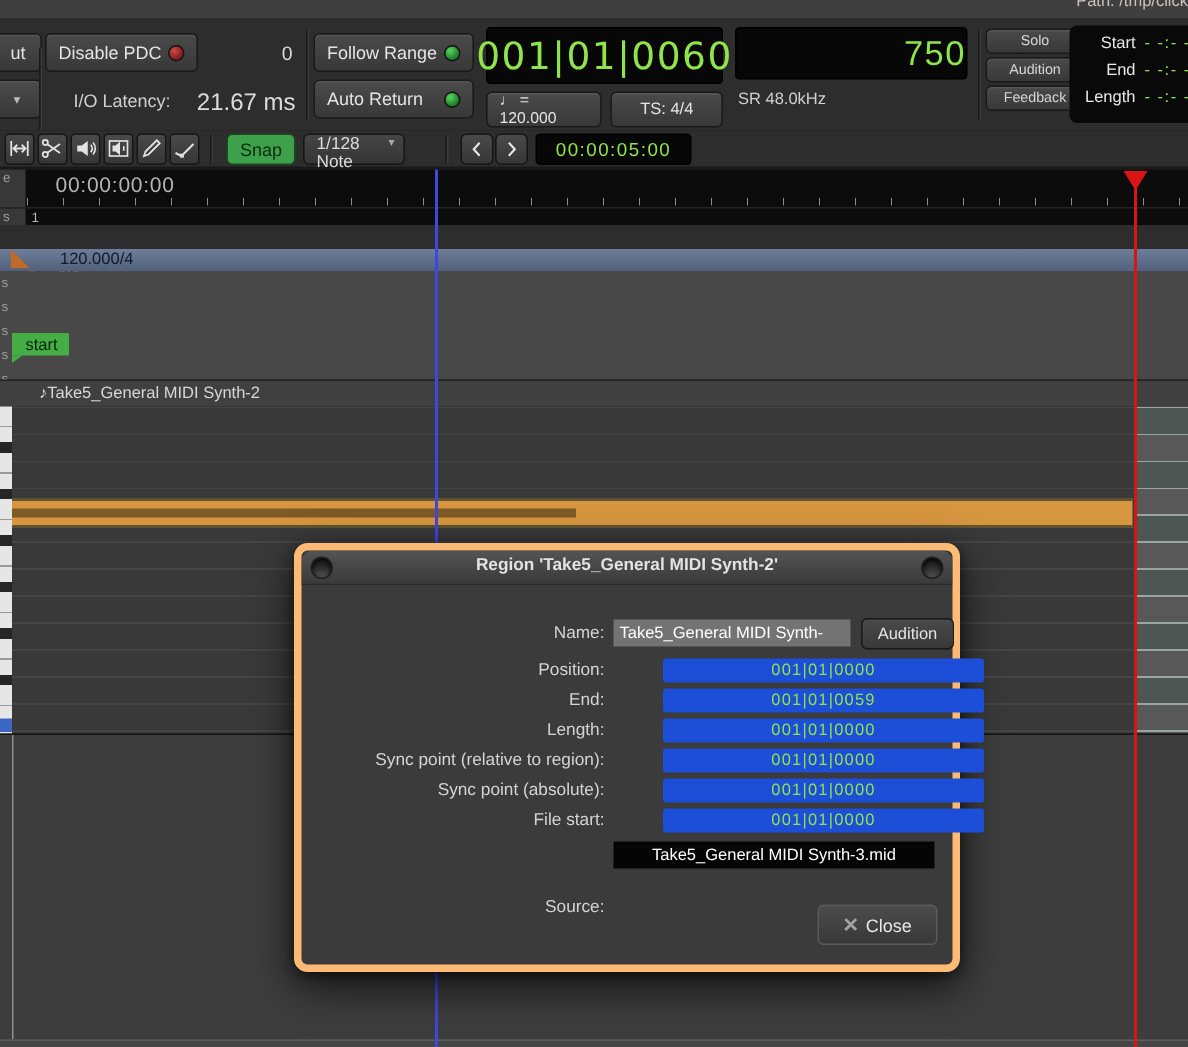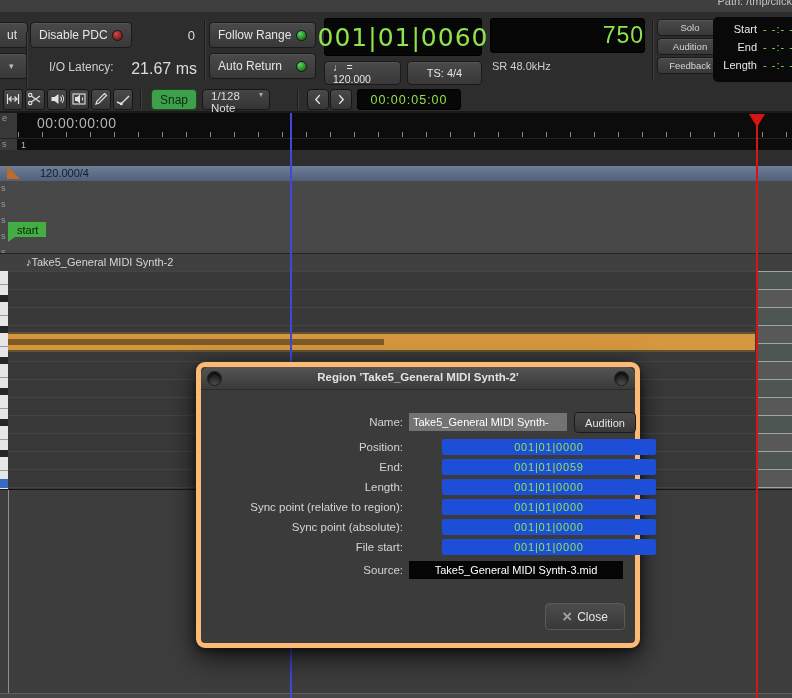--- a/index.html
+++ b/index.html
@@ -344,21 +344,21 @@
         </div>
         <div class="dlg-row" style="top: 152px;">
           <div class="dlg-label" style="line-height: 16px;">Sync point (absolute):</div>
           <div class="clock-field">001|01|0000</div>
         </div>
         <div class="dlg-row" style="top: 172px;">
           <div class="dlg-label" style="line-height: 16px;">File start:</div>
           <div class="clock-field">001|01|0000</div>
         </div>
         <div class="dlg-row" style="top: 194px;">
-          <div class="dlg-label" style="line-height: 18px;">Source:</div>
+          <div class="dlg-label" style="line-height: 18px; margin-top: 35px;">Source:</div>
           <div class="source-field">Take5_General MIDI Synth-3.mid</div>
         </div>
       </div>
     <div class="close-btn">
       <span class="close-x">×</span>
       <span>Close</span>
     </div>
   </div>
 
 </div>

